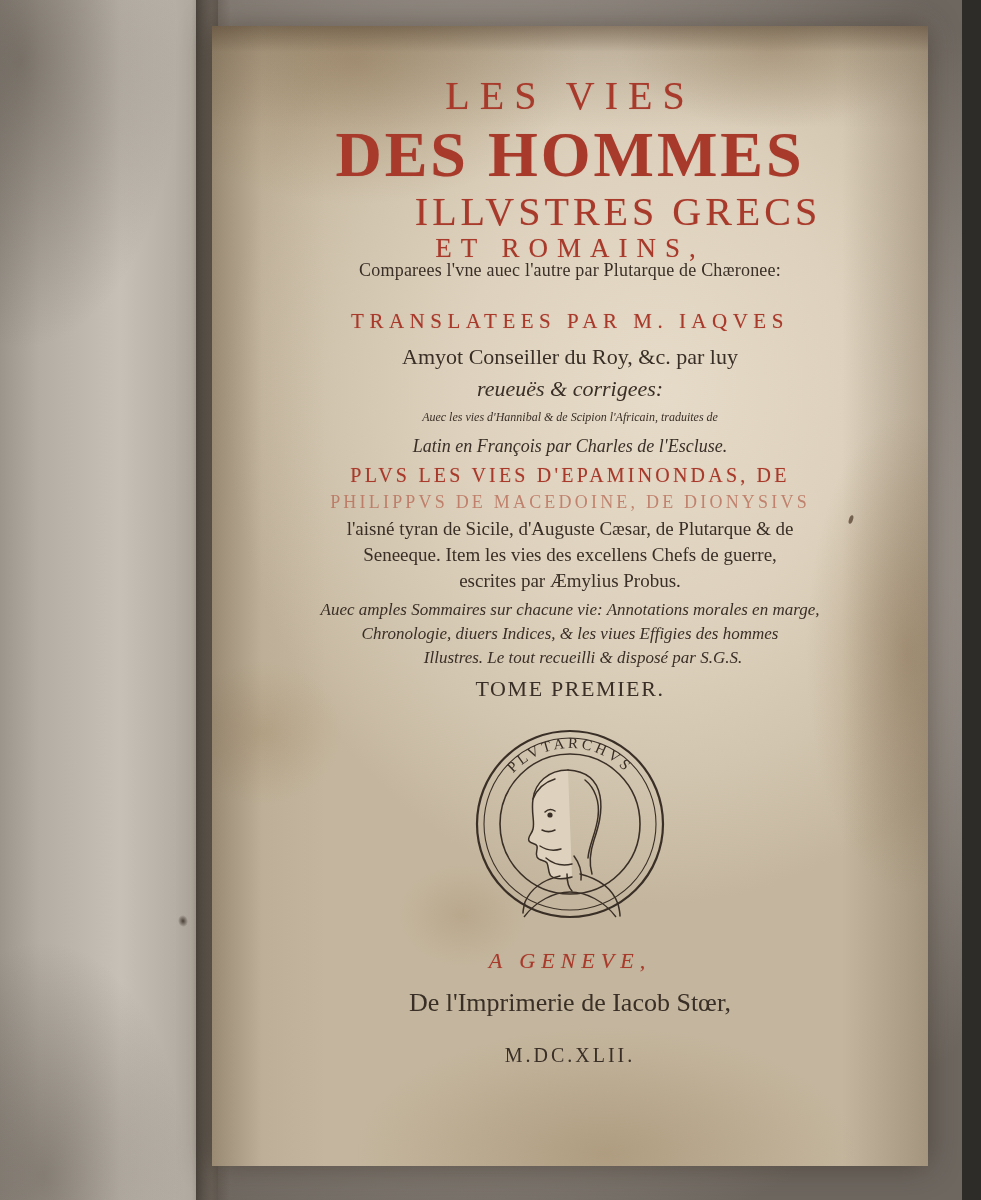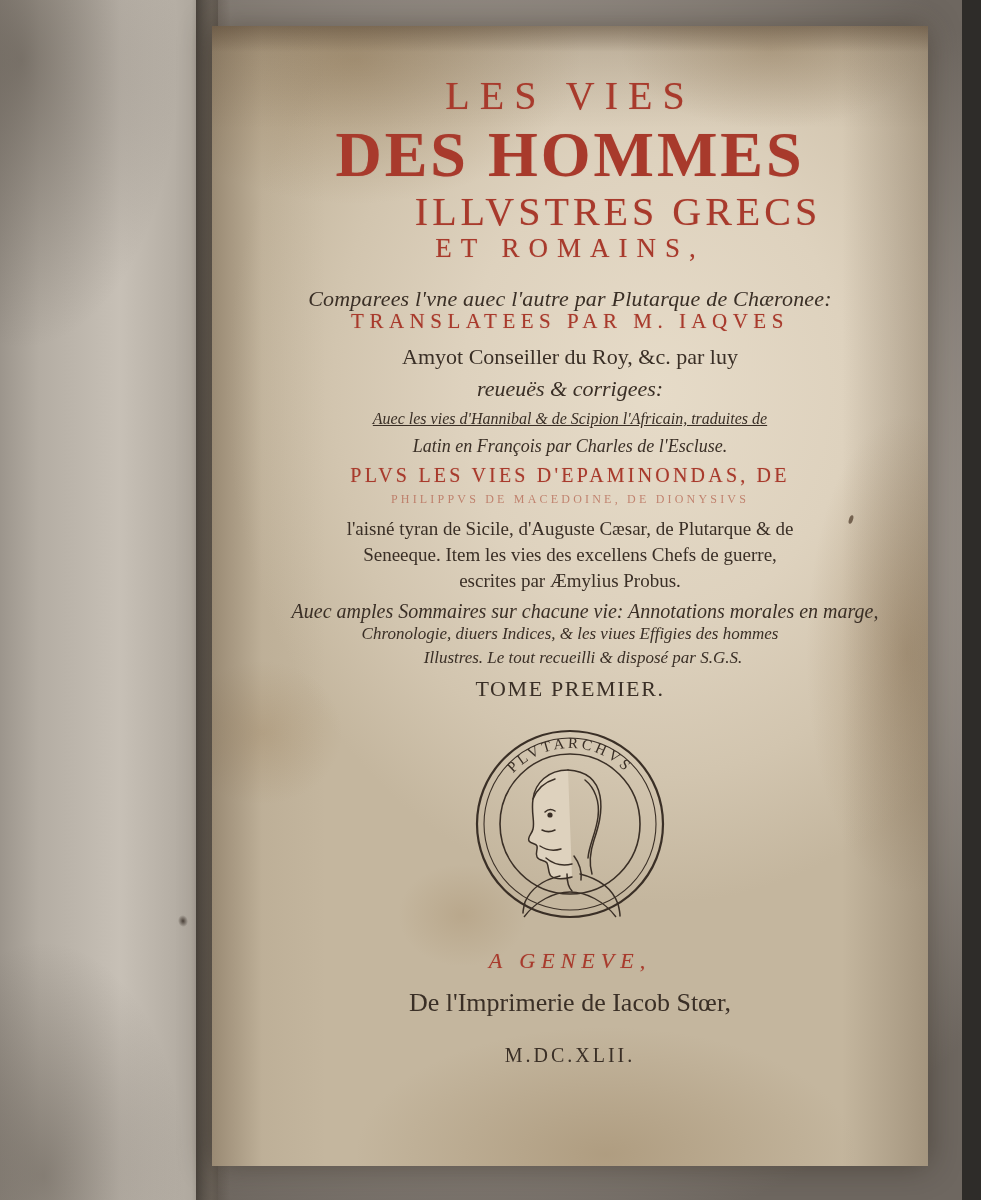--- a/index.html
+++ b/index.html
@@ -129,32 +129,32 @@
   }
   .black {
     color: #3a2f26;
   }
 
   .t1 { top: 46px;  font-size: 40px; letter-spacing: 10px; font-weight: 400; }
   .t2 { top: 92px;  font-size: 64px; letter-spacing: 3px; font-weight: 700; }
   .t3 { top: 162px; font-size: 40px; letter-spacing: 4px; font-weight: 400; padding-left: 48px; }
   .t4 { top: 207px; font-size: 27px; letter-spacing: 9px; font-weight: 400; }
 
-  .s1 { top: 260px; font-size: 22px; letter-spacing: 0.2px; font-style: italic; }
+  .s1 { top: 234px; font-size: 18px; letter-spacing: 0.2px; }
   .s2 { top: 283px; font-size: 21px; letter-spacing: 5.5px; }
   .s3 { top: 318px; font-size: 22px; }
   .s4 { top: 350px; font-size: 22px; font-style: italic; }
-  .s5 { top: 384px; font-size: 16px; font-style: italic; text-decoration: underline; }
+  .s5 { top: 384px; font-size: 12px; font-style: italic; }
   .s6 { top: 410px; font-size: 18px; font-style: italic; }
   .s7 { top: 438px; font-size: 20px; letter-spacing: 3.2px; }
-  .s8 { top: 466px; font-size: 12px; letter-spacing: 3.2px; text-align: center; }
+  .s8 { top: 466px; font-size: 18px; letter-spacing: 3.2px; text-align: center; }
   .s9  { top: 492px; font-size: 19px; text-align: center; }
   .s10 { top: 518px; font-size: 19px; }
   .s11 { top: 544px; font-size: 19px; }
-  .s12 { top: 574px; font-size: 20px; font-style: italic; padding-left: 15px; }
+  .s12 { top: 574px; font-size: 17px; font-style: italic; }
   .s13 { top: 598px; font-size: 17px; font-style: italic; }
   .s14 { top: 622px; font-size: 17px; font-style: italic; padding-left: 13px; }
   .s15 { top: 650px; font-size: 22px; letter-spacing: 1.6px; }
 
   
   .medallion {
     position: absolute;
     top: 692px;
     left: 50%;
     transform: translateX(-50%);

